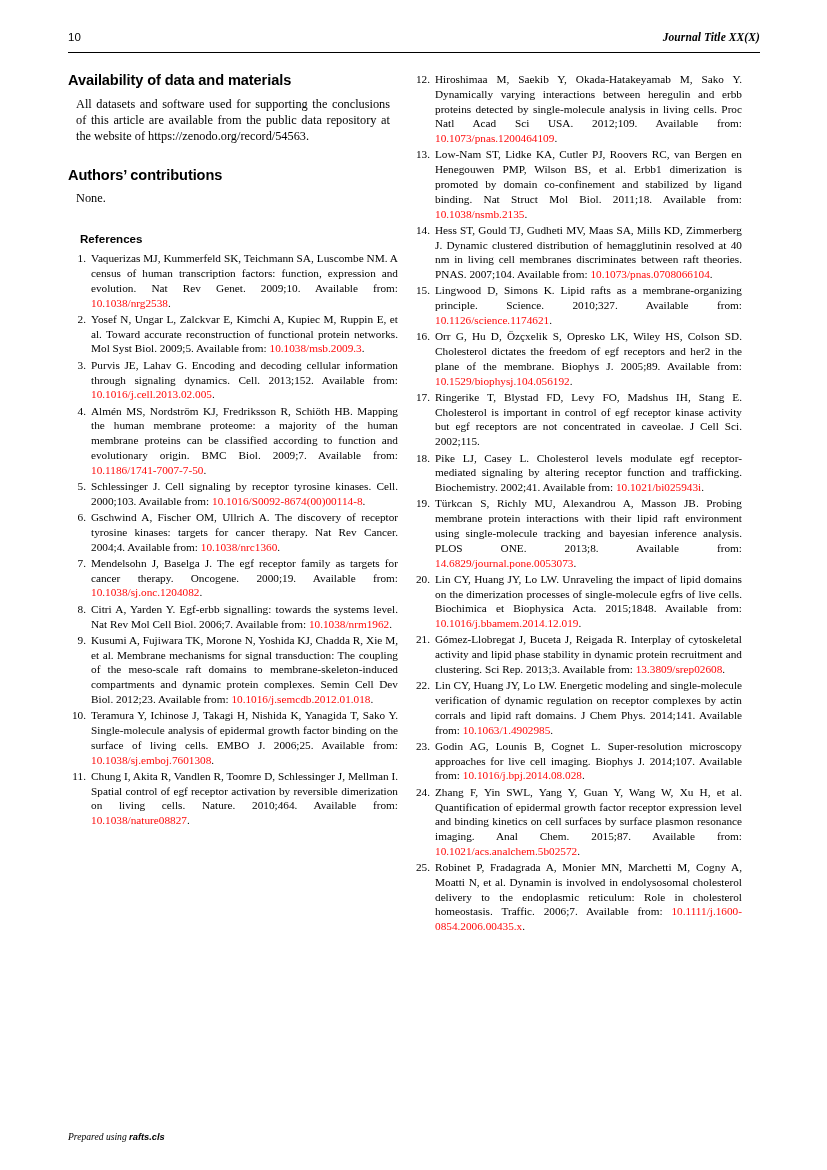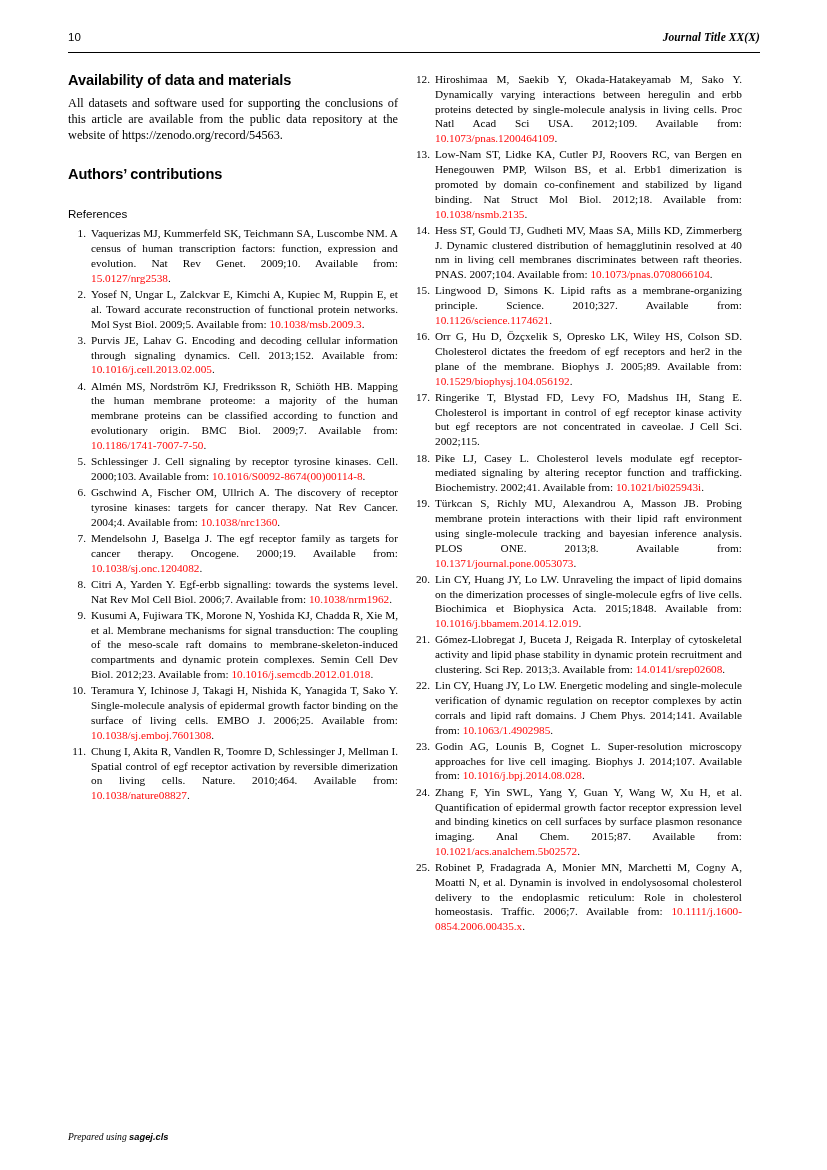--- a/index.html
+++ b/index.html
@@ -66,26 +66,26 @@
     font-size: 14.6px;
     font-weight: bold;
     margin: 0 0 7px 0;
     letter-spacing: -0.1px;
     line-height: 1.15;
   }
   h2.section-title.spaced { margin-top: 22px; }
   h3.refs-title {
     font-family: "Liberation Sans", sans-serif;
     font-size: 11.6px;
-    font-weight: normal;
-    margin: 25px 0 6px 0;
+    font-weight: bold;
+    margin: 25px 0 6px 12px;
     letter-spacing: 0;
   }
   p.body-par {
-    margin: 0;
+    margin: 8px;
     font-size: 12.3px;
     line-height: 1.295;
     text-align: justify;
     text-justify: inter-word;
     hyphens: auto;
   }
   
   ol.ref-list {
     list-style: none;
     margin: 0;
@@ -147,55 +147,56 @@
 
   <div class="columns">
 
     <div class="col">
 
       <h2 class="section-title">Availability of data and materials</h2>
       <p class="body-par">All datasets and software used for supporting the conclusions of this article are available from the public data repository at the website of https://zenodo.org/record/54563.</p>
 
       <h2 class="section-title spaced">Authors’ contributions</h2>
 
+      <p class="body-par">None.</p>
 
       <h3 class="refs-title">References</h3>
 
       <ol class="ref-list" id="refs-left">
-          <li><span>Vaquerizas MJ, Kummerfeld SK, Teichmann SA, Luscombe NM.   A census of human transcription factors: function, expression and evolution.  Nat Rev Genet. 2009;10.  Available from: </span><span class="doi">15.0127/nrg2538</span><span>.</span></li>
+          <li><span>Vaquerizas MJ, Kummerfeld SK, Teichmann SA, Luscombe NM.   A census of human transcription factors: function, expression and evolution.  Nat Rev Genet. 2009;10.  Available from: </span><span class="doi">10.1038/nrg2538</span><span>.</span></li>
           <li><span>Yosef N, Ungar L, Zalckvar E, Kimchi A, Kupiec M, Ruppin E, et al.  Toward accurate reconstruction of functional protein networks.   Mol Syst Biol. 2009;5.   Available from: </span><span class="doi">10.1038/msb.2009.3</span><span>.</span></li>
           <li><span>Purvis JE, Lahav G.    Encoding and decoding cellular information through signaling dynamics.    Cell. 2013;152. Available from: </span><span class="doi">10.1016/j.cell.2013.02.005</span><span>.</span></li>
           <li><span>Almén MS, Nordström KJ, Fredriksson R, Schiöth HB. Mapping the human membrane proteome: a majority of the human membrane proteins can be classified according to function and evolutionary origin. BMC Biol. 2009;7. Available from: </span><span class="doi">10.1186/1741-7007-7-50</span><span>.</span></li>
           <li><span>Schlessinger J.   Cell signaling by receptor tyrosine kinases. Cell. 2000;103.    Available from: </span><span class="doi">10.1016/S0092-8674(00)00114-8</span><span>.</span></li>
           <li><span>Gschwind A, Fischer OM, Ullrich A. The discovery of receptor tyrosine kinases: targets for cancer therapy.  Nat Rev Cancer. 2004;4. Available from: </span><span class="doi">10.1038/nrc1360</span><span>.</span></li>
           <li><span>Mendelsohn J, Baselga J.   The egf receptor family as targets for cancer therapy.    Oncogene. 2000;19.    Available from: </span><span class="doi">10.1038/sj.onc.1204082</span><span>.</span></li>
           <li><span>Citri A, Yarden Y.   Egf-erbb signalling: towards the systems level.   Nat Rev Mol Cell Biol. 2006;7.    Available from: </span><span class="doi">10.1038/nrm1962</span><span>.</span></li>
           <li><span>Kusumi A, Fujiwara TK, Morone N, Yoshida KJ, Chadda R, Xie M, et al.    Membrane mechanisms for signal transduction: The coupling of the meso-scale raft domains to membrane-skeleton-induced compartments and dynamic protein complexes.  Semin Cell Dev Biol. 2012;23.  Available from: </span><span class="doi">10.1016/j.semcdb.2012.01.018</span><span>.</span></li>
           <li><span>Teramura Y, Ichinose J, Takagi H, Nishida K, Yanagida T, Sako Y. Single-molecule analysis of epidermal growth factor binding on the surface of living cells.   EMBO J. 2006;25.   Available from: </span><span class="doi">10.1038/sj.emboj.7601308</span><span>.</span></li>
           <li><span>Chung I, Akita R, Vandlen R, Toomre D, Schlessinger J, Mellman I.   Spatial control of egf receptor activation by reversible dimerization on living cells.   Nature. 2010;464. Available from: </span><span class="doi">10.1038/nature08827</span><span>.</span></li>
         </ol>
     </div>
 
     <div class="col">
       <ol class="ref-list start12" id="refs-right">
           <li><span>Hiroshimaa M, Saekib Y, Okada-Hatakeyamab M, Sako Y. Dynamically varying interactions between heregulin and erbb proteins detected by single-molecule analysis in living cells. Proc Natl Acad Sci USA. 2012;109. Available from: </span><span class="doi">10.1073/pnas.1200464109</span><span>.</span></li>
-          <li><span>Low-Nam ST, Lidke KA, Cutler PJ, Roovers RC, van Bergen en Henegouwen PMP, Wilson BS, et al.    Erbb1 dimerization is promoted by domain co-confinement and stabilized by ligand binding.   Nat Struct Mol Biol. 2012;18. Available from: </span><span class="doi">10.1038/nsmb.2135</span><span>.</span></li>
+          <li><span>Low-Nam ST, Lidke KA, Cutler PJ, Roovers RC, van Bergen en Henegouwen PMP, Wilson BS, et al.    Erbb1 dimerization is promoted by domain co-confinement and stabilized by ligand binding.   Nat Struct Mol Biol. 2011;18. Available from: </span><span class="doi">10.1038/nsmb.2135</span><span>.</span></li>
           <li><span>Hess ST, Gould TJ, Gudheti MV, Maas SA, Mills KD, Zimmerberg J.   Dynamic clustered distribution of hemagglutinin resolved at 40 nm in living cell membranes discriminates between raft theories.    PNAS. 2007;104.    Available from: </span><span class="doi">10.1073/pnas.0708066104</span><span>.</span></li>
           <li><span>Lingwood D, Simons K. Lipid rafts as a membrane-organizing principle. Science. 2010;327. Available from: </span><span class="doi">10.1126/science.1174621</span><span>.</span></li>
           <li><span>Orr G, Hu D, Özçxelik S, Opresko LK, Wiley HS, Colson SD. Cholesterol dictates the freedom of egf receptors and her2 in the plane of the membrane.  Biophys J. 2005;89.  Available from: </span><span class="doi">10.1529/biophysj.104.056192</span><span>.</span></li>
           <li><span>Ringerike T, Blystad FD, Levy FO, Madshus IH, Stang E. Cholesterol is important in control of egf receptor kinase activity but egf receptors are not concentrated in caveolae.  J Cell Sci. 2002;115.</span></li>
           <li><span>Pike LJ, Casey L.    Cholesterol levels modulate egf receptor-mediated signaling by altering receptor function and trafficking.  Biochemistry. 2002;41.  Available from: </span><span class="doi">10.1021/bi025943i</span><span>.</span></li>
-          <li><span>Türkcan S, Richly MU, Alexandrou A, Masson JB. Probing membrane protein interactions with their lipid raft environment using single-molecule tracking and bayesian inference analysis.   PLOS ONE. 2013;8.   Available from: </span><span class="doi">10.1371/journal.pone.0053073</span><span>.</span></li>
+          <li><span>Türkcan S, Richly MU, Alexandrou A, Masson JB. Probing membrane protein interactions with their lipid raft environment using single-molecule tracking and bayesian inference analysis.   PLOS ONE. 2013;8.   Available from: </span><span class="doi">14.6829/journal.pone.0053073</span><span>.</span></li>
           <li><span>Lin CY, Huang JY, Lo LW.   Unraveling the impact of lipid domains on the dimerization processes of single-molecule egfrs of live cells. Biochimica et Biophysica Acta. 2015;1848. Available from: </span><span class="doi">10.1016/j.bbamem.2014.12.019</span><span>.</span></li>
-          <li><span>Gómez-Llobregat J, Buceta J, Reigada R.   Interplay of cytoskeletal activity and lipid phase stability in dynamic protein recruitment and clustering. Sci Rep. 2013;3. Available from: </span><span class="doi">14.0141/srep02608</span><span>.</span></li>
+          <li><span>Gómez-Llobregat J, Buceta J, Reigada R.   Interplay of cytoskeletal activity and lipid phase stability in dynamic protein recruitment and clustering. Sci Rep. 2013;3. Available from: </span><span class="doi">13.3809/srep02608</span><span>.</span></li>
           <li><span>Lin CY, Huang JY, Lo LW.    Energetic modeling and single-molecule verification of dynamic regulation on receptor complexes by actin corrals and lipid raft domains.  J Chem Phys. 2014;141. Available from: </span><span class="doi">10.1063/1.4902985</span><span>.</span></li>
           <li><span>Godin AG, Lounis B, Cognet L. Super-resolution microscopy approaches for live cell imaging.    Biophys J. 2014;107. Available from: </span><span class="doi">10.1016/j.bpj.2014.08.028</span><span>.</span></li>
           <li><span>Zhang F, Yin SWL, Yang Y, Guan Y, Wang W, Xu H, et al. Quantification of epidermal growth factor receptor expression level and binding kinetics on cell surfaces by surface plasmon resonance imaging.   Anal Chem. 2015;87.   Available from: </span><span class="doi">10.1021/acs.analchem.5b02572</span><span>.</span></li>
           <li><span>Robinet P, Fradagrada A, Monier MN, Marchetti M, Cogny A, Moatti N, et al.   Dynamin is involved in endolysosomal cholesterol delivery to the endoplasmic reticulum: Role in cholesterol homeostasis.   Traffic. 2006;7.   Available from: </span><span class="doi">10.1111/j.1600-0854.2006.00435.x</span><span>.</span></li>
         </ol>
     </div>
   </div>
 
   <div class="footer">
-    <span class="prep">Prepared using </span><span class="cls">sagej.cls</span>
+    <span class="prep">Prepared using </span><span class="cls">rafts.cls</span>
   </div>
 
 </div>
 
 </body></html>

